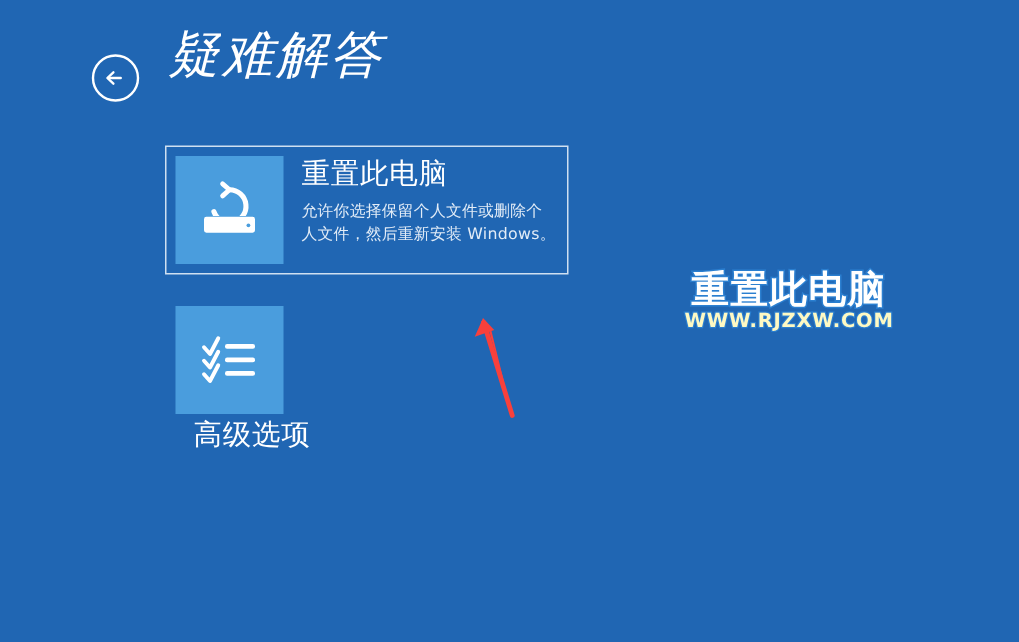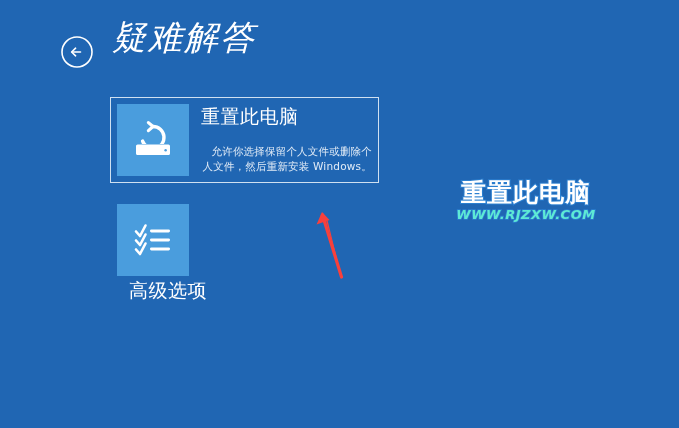--- a/index.html
+++ b/index.html
@@ -112,24 +112,23 @@
     font-weight: 400;
     letter-spacing: 0.5px;
     white-space: nowrap;
     font-family: "DejaVu Sans", "Liberation Sans", sans-serif;
   }
 
   .card-desc {
     color: #e2ecf7;
     font-size: 10.5px;
     line-height: 15px;
-    margin-top: 18px;
+    margin-top: 8px;
     letter-spacing: 0.2px;
     font-family: "DejaVu Sans", "Liberation Sans", sans-serif;
-    text-align: right;
   }
 
   #card-advanced .card-title {
     padding-top: 2px;
   }
 
   
   #annotation-arrow {
     position: absolute;
     left: 300px;
@@ -160,27 +159,26 @@
     -webkit-text-stroke: 2px #2b7fd0;
     paint-order: stroke fill;
     font-family: "DejaVu Sans", "Liberation Sans", sans-serif;
   }
 
   #watermark-url {
     display: block;
     font-size: 13px;
     line-height: 16px;
     font-weight: bold;
-    color: #5eead4;
+    color: #fef9c3;
     letter-spacing: 0.5px;
     margin-top: 1px;
     -webkit-text-stroke: 1.6px #2b7fd0;
     paint-order: stroke fill;
     font-family: "DejaVu Sans", "Liberation Sans", sans-serif;
-    font-style: italic;
   }
 </style>
 </head>
 <body>
 
 <div id="screen">
 
   <div id="header">
 
     <div id="back-button">

